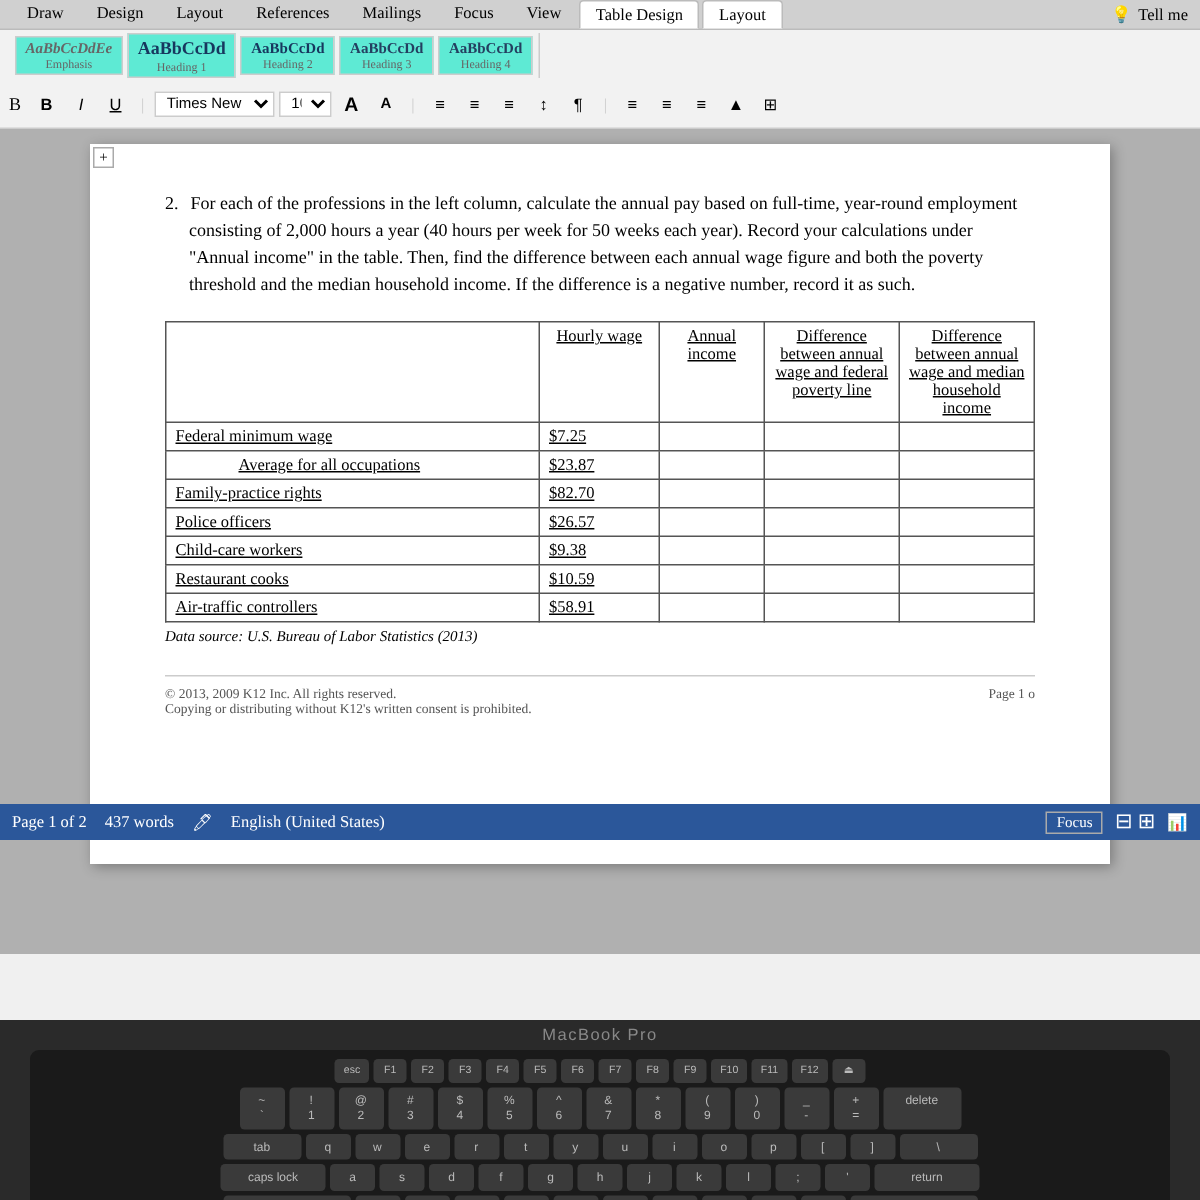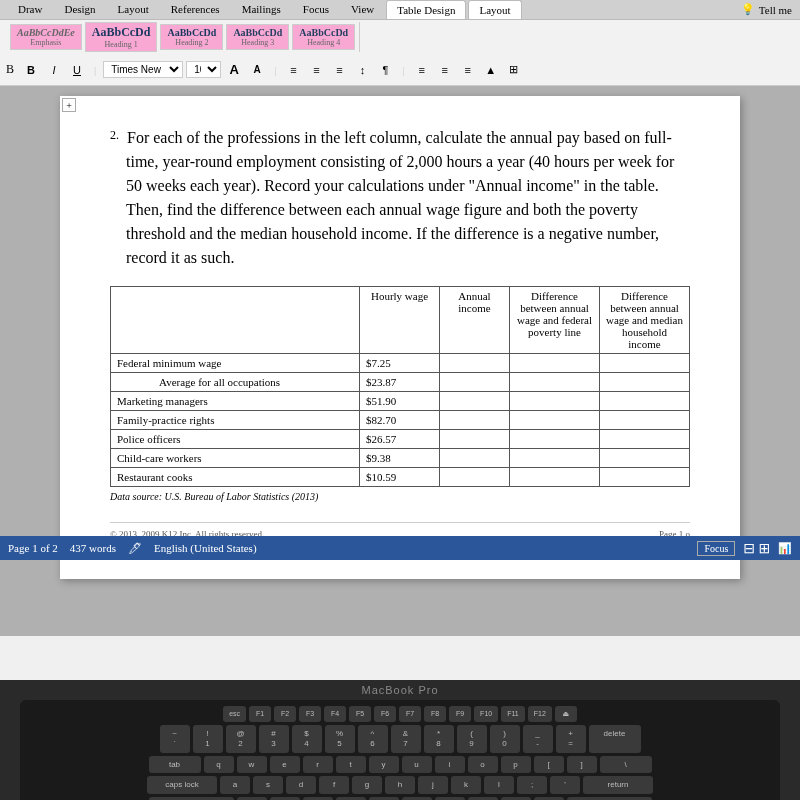--- a/index.html
+++ b/index.html
@@ -65,21 +65,21 @@
       gap: 3px;
       padding: 0 4px;
       border-right: 1px solid #ccc;
     }
 
     .style-box {
       display: flex;
       flex-direction: column;
       align-items: center;
       border: 1px solid #ccc;
-      background: #f9a8d4;
+      background: #5eead4;
       padding: 2px 6px;
       font-size: 9px;
       cursor: pointer;
       min-width: 52px;
     }
 
     .style-box .style-preview {
       font-size: 10px;
       font-weight: bold;
       color: #333;
@@ -154,30 +154,31 @@
 
     .numbered-item .number {
       float: left;
       margin-right: 8px;
       font-size: 12px;
     }
 
     .numbered-item .content {
       display: block;
       margin-left: 16px;
-      font-size: 16px;
+      font-size: 12px;
       line-height: 1.5;
     }
 
     
     .data-table {
       width: 100%;
       border-collapse: collapse;
       margin-top: 16px;
       font-size: 11px;
+      text-decoration: underline;
     }
 
     .data-table td, .data-table th {
       border: 1px solid #555;
       padding: 3px 6px;
       vertical-align: top;
     }
 
     .data-table .header-row td {
       font-weight: normal;
@@ -426,27 +427,20 @@
               <td></td>
             </tr>
             <tr>
               <td style="font-style: normal; padding-left: 48px;">Average for all occupations</td>
               <td>$23.87</td>
               <td style="min-height: 18px; min-width: 60px;"></td>
               <td></td>
               <td></td>
             </tr>
             <tr>
-              <td style="font-style: normal;">Marketing managers</td>
-              <td>$51.90</td>
-              <td style="min-height: 18px; min-width: 60px;"></td>
-              <td></td>
-              <td></td>
-            </tr>
-            <tr>
               <td style="font-style: normal;">Family-practice rights</td>
               <td>$82.70</td>
               <td style="min-height: 18px; min-width: 60px;"></td>
               <td></td>
               <td></td>
             </tr>
             <tr>
               <td style="font-style: normal;">Police officers</td>
               <td>$26.57</td>
               <td style="min-height: 18px; min-width: 60px;"></td>
@@ -456,20 +450,27 @@
             <tr>
               <td style="font-style: normal;">Child-care workers</td>
               <td>$9.38</td>
               <td style="min-height: 18px; min-width: 60px;"></td>
               <td></td>
               <td></td>
             </tr>
             <tr>
               <td style="font-style: normal;">Restaurant cooks</td>
               <td>$10.59</td>
+              <td style="min-height: 18px; min-width: 60px;"></td>
+              <td></td>
+              <td></td>
+            </tr>
+            <tr>
+              <td style="font-style: normal;">Air-traffic controllers</td>
+              <td>$58.91</td>
               <td style="min-height: 18px; min-width: 60px;"></td>
               <td></td>
               <td></td>
             </tr>
           </tbody>
       </table>
 
       <div class="data-source">Data source: U.S. Bureau of Labor Statistics (2013)</div>
 
       <div class="page-footer">

